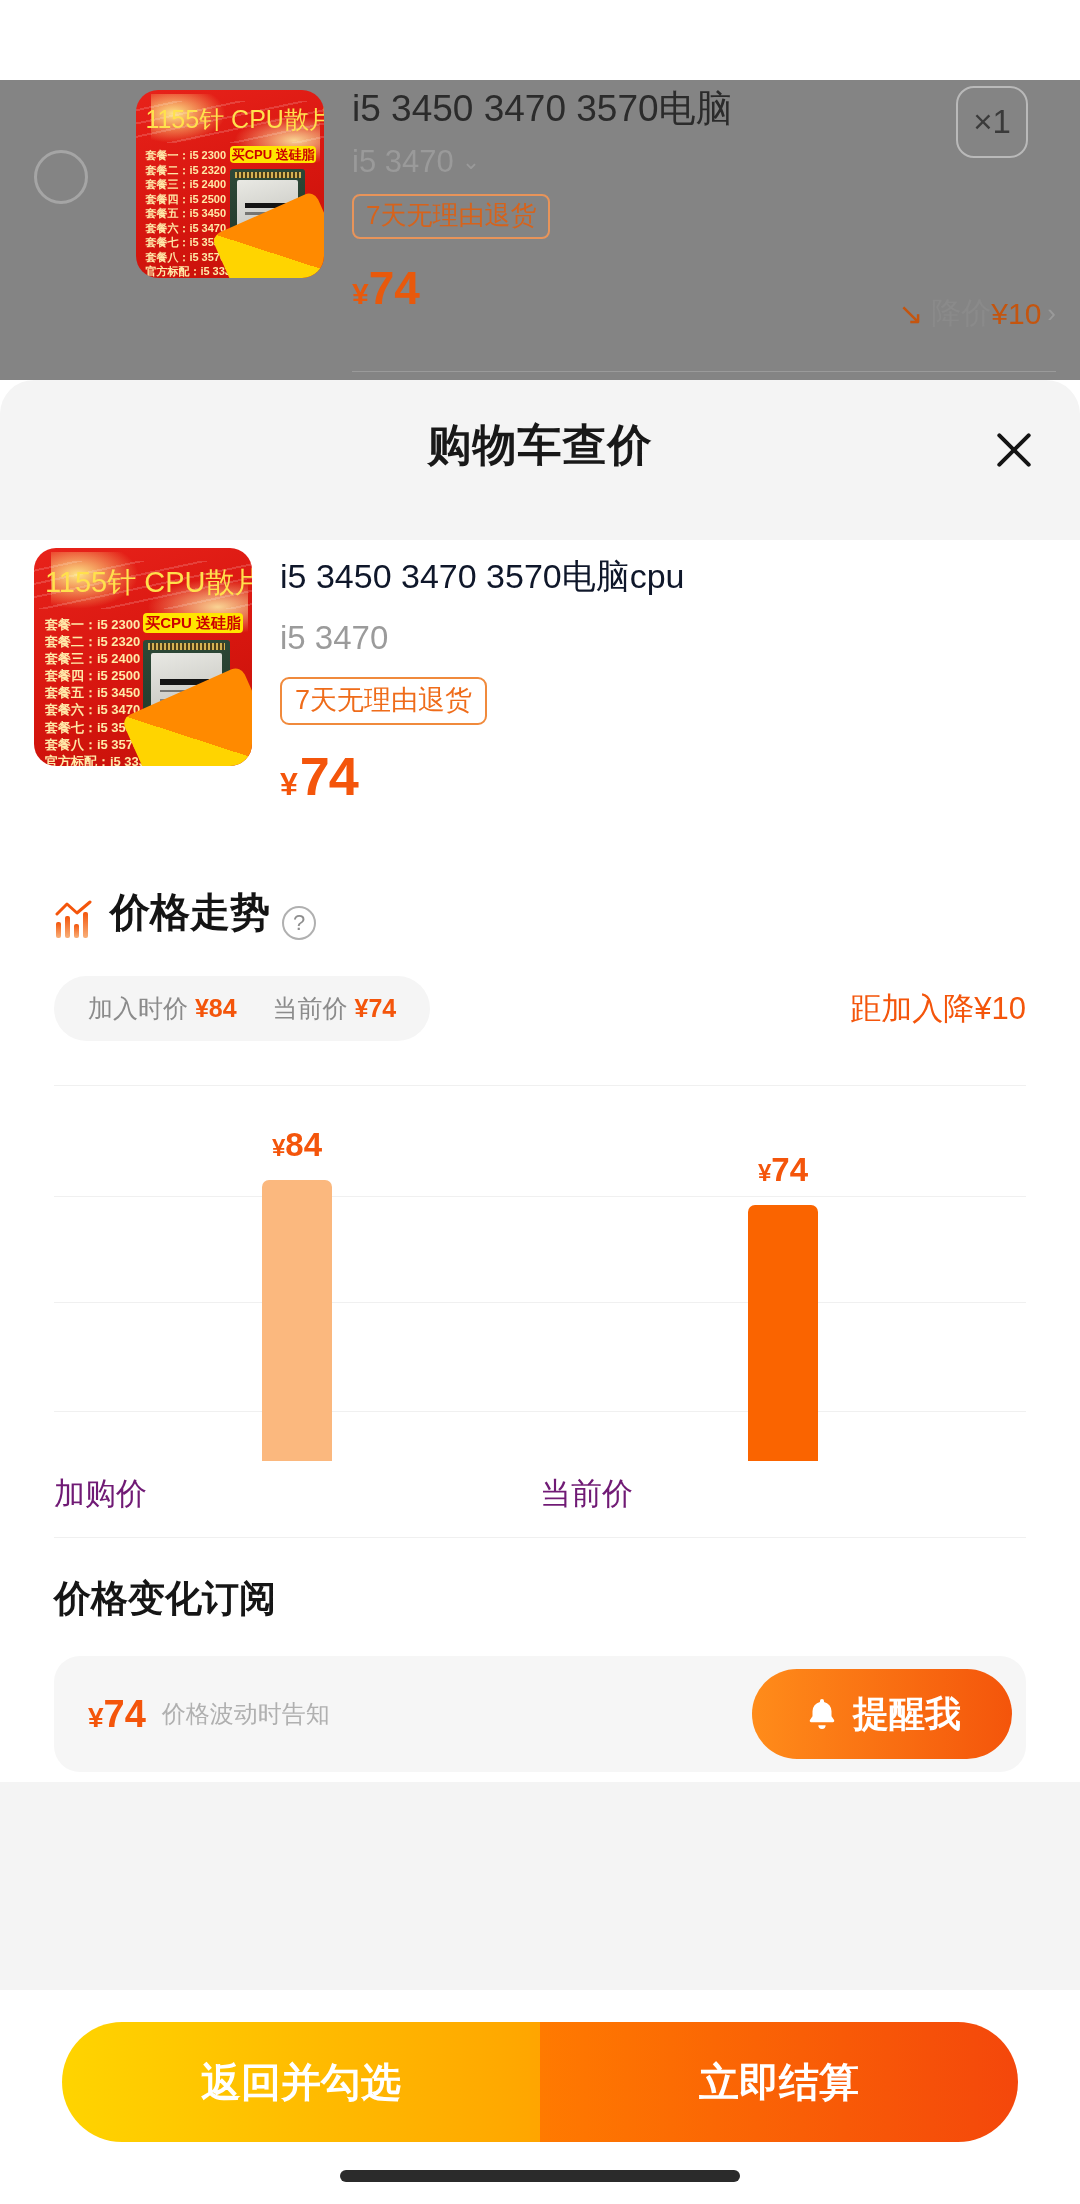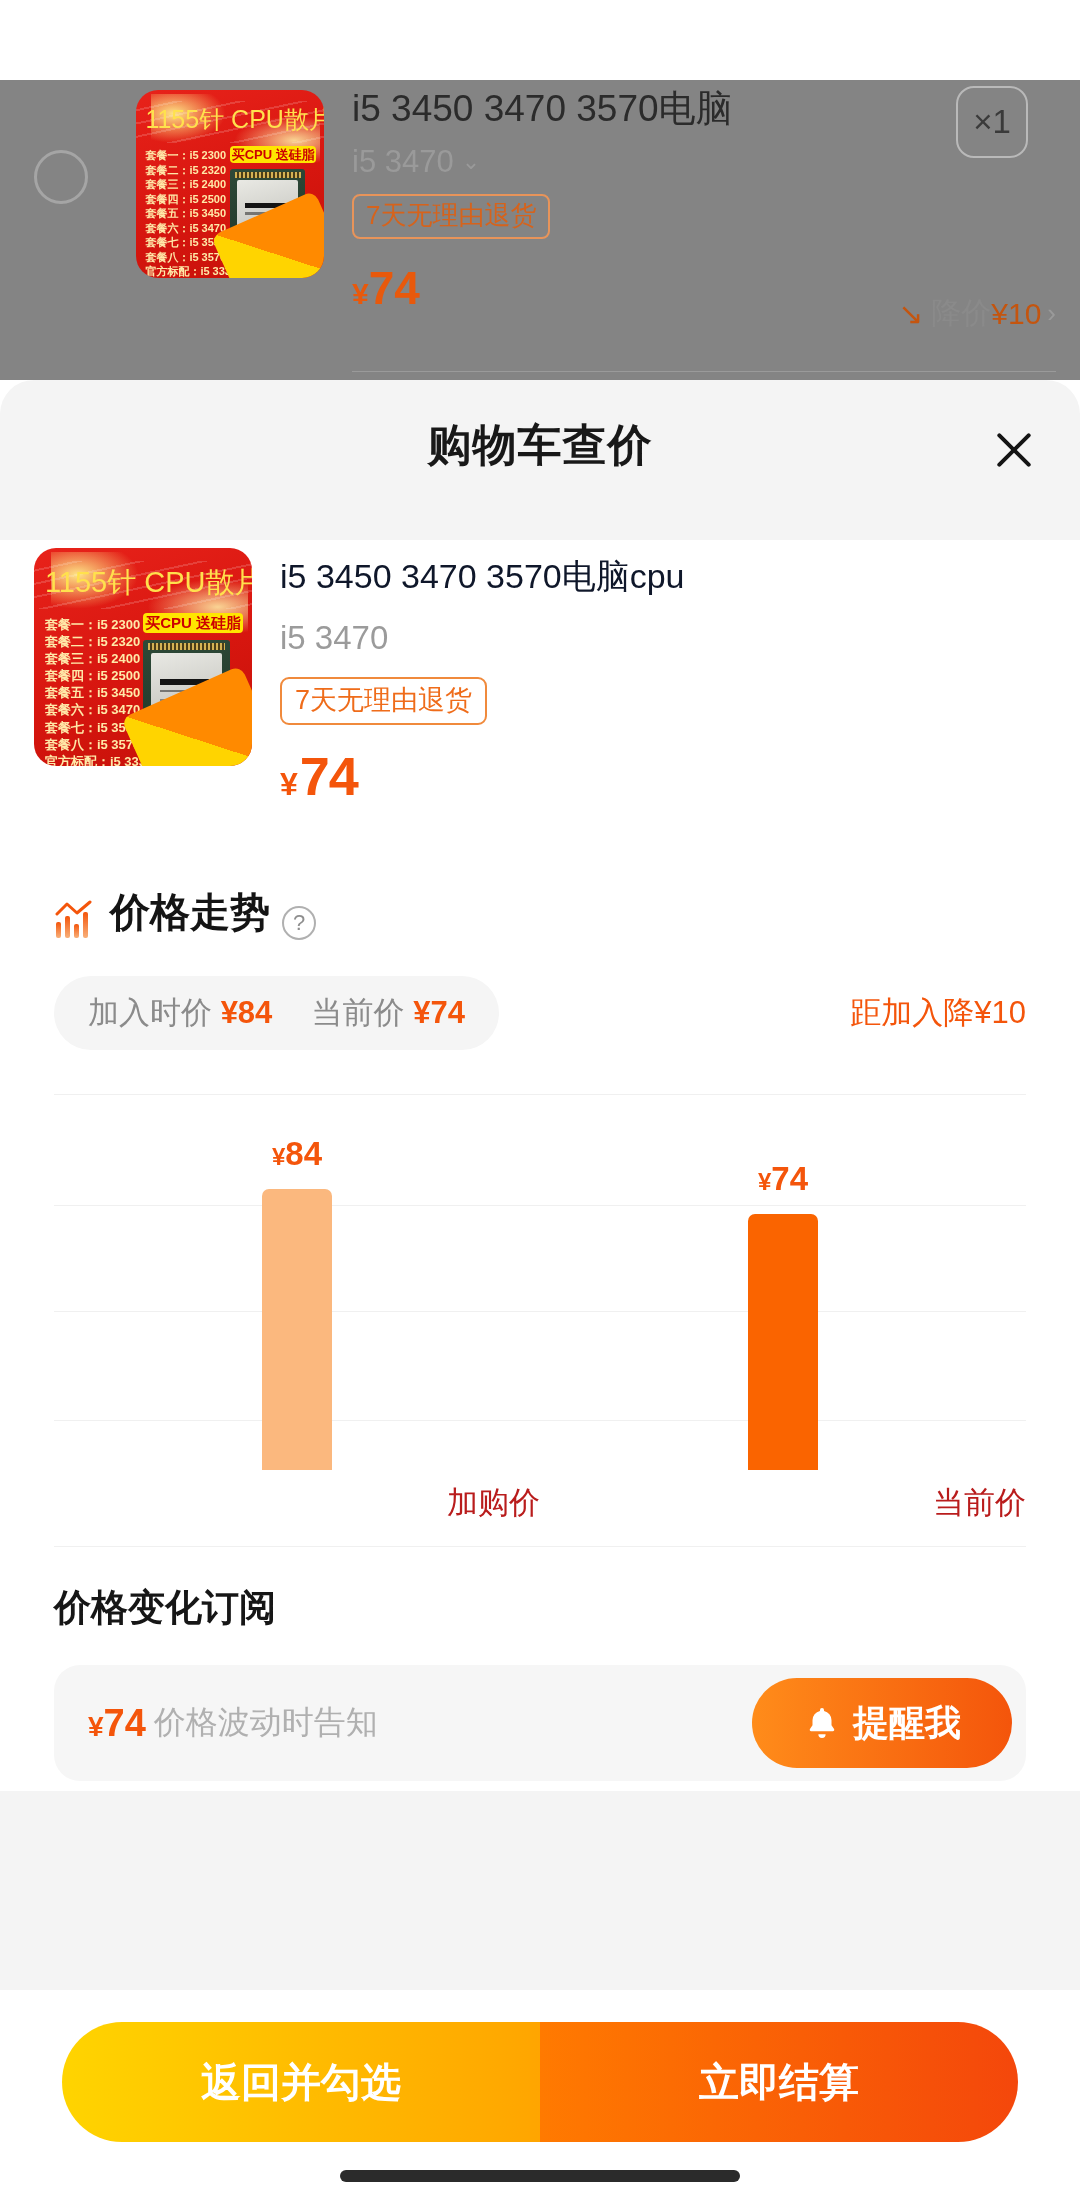--- a/index.html
+++ b/index.html
@@ -158,51 +158,51 @@
   #trend-title { font-size:40px; font-weight:bold; color:#141414; }
   #trend-help {
     width:34px; height:34px; margin-left:12px; border:2px solid #b0b0b0; border-radius:50%;
     display:flex; align-items:center; justify-content:center;
     font-size:22px; color:#8e8e8e;
   }
 
   #trend-row { display:flex; align-items:center; padding:0 34px; margin-top:36px; }
   #trend-pill {
     background:#f5f5f5; border-radius:38px; padding:16px 34px;
-    font-size:31px; color:#8b8b8b; white-space:nowrap;
+    font-size:25px; color:#8b8b8b; white-space:nowrap;
   }
   #trend-pill .v { color:#f4550b; font-weight:bold; }
   #trend-pill .gap { display:inline-block; width:22px; }
   #trend-delta { margin-left:auto; font-size:31px; color:#f4550b; white-space:nowrap; }
 
   
   #chart { position:relative; height:376px; margin:44px 34px 0 34px; }
   .grid { position:absolute; left:0; right:0; height:1px; background:#f0f0f0; }
   #plot { position:absolute; left:0; right:0; top:0; bottom:0; display:flex; }
   .bargroup { flex:1; position:relative; }
   .bar { position:absolute; bottom:0; left:50%; transform:translateX(-50%);
          width:70px; border-radius:7px 7px 0 0; }
   .barlabel {
     position:absolute; left:50%; transform:translateX(-50%);
     font-size:33px; font-weight:bold; color:#f4550b; white-space:nowrap;
   }
   .barlabel .yen { font-size:24px; }
   #axis { position:absolute; left:34px; right:34px; top:1500px; display:flex; }
-  .axislabel { flex:1; text-align:right; font-size:31px; color:#b91c1c; }
+  .axislabel { flex:1; text-align:left; font-size:31px; color:#701a75; }
 
   #card-sep { height:1px; background:#f0f0f0; margin:22px 34px 0 34px; }
 
   #sub-title { padding:36px 34px 0 34px; font-size:37px; font-weight:bold; color:#161616; }
   #sub-box {
     margin:32px 34px 0 34px; background:#f6f6f6; border-radius:26px;
     height:116px; display:flex; align-items:center; padding:0 14px 0 34px;
   }
   #sub-price { font-size:38px; font-weight:bold; color:#f4550b; }
   #sub-price .yen { font-size:28px; }
-  #sub-ph { margin-left:8px; font-size:32px; color:#b0b0b0; }
+  #sub-ph { margin-left:16px; font-size:24px; color:#b0b0b0; }
   #sub-btn {
     margin-left:auto; height:90px; min-width:260px; border-radius:45px;
     background:linear-gradient(90deg,#ff8c1a,#f4550b);
     display:flex; align-items:center; justify-content:center;
     color:#fff; font-size:36px; font-weight:bold; padding:0 34px;
   }
   #sub-btn svg { width:38px; height:38px; margin-right:12px; }
 
   
   #actionbar {

